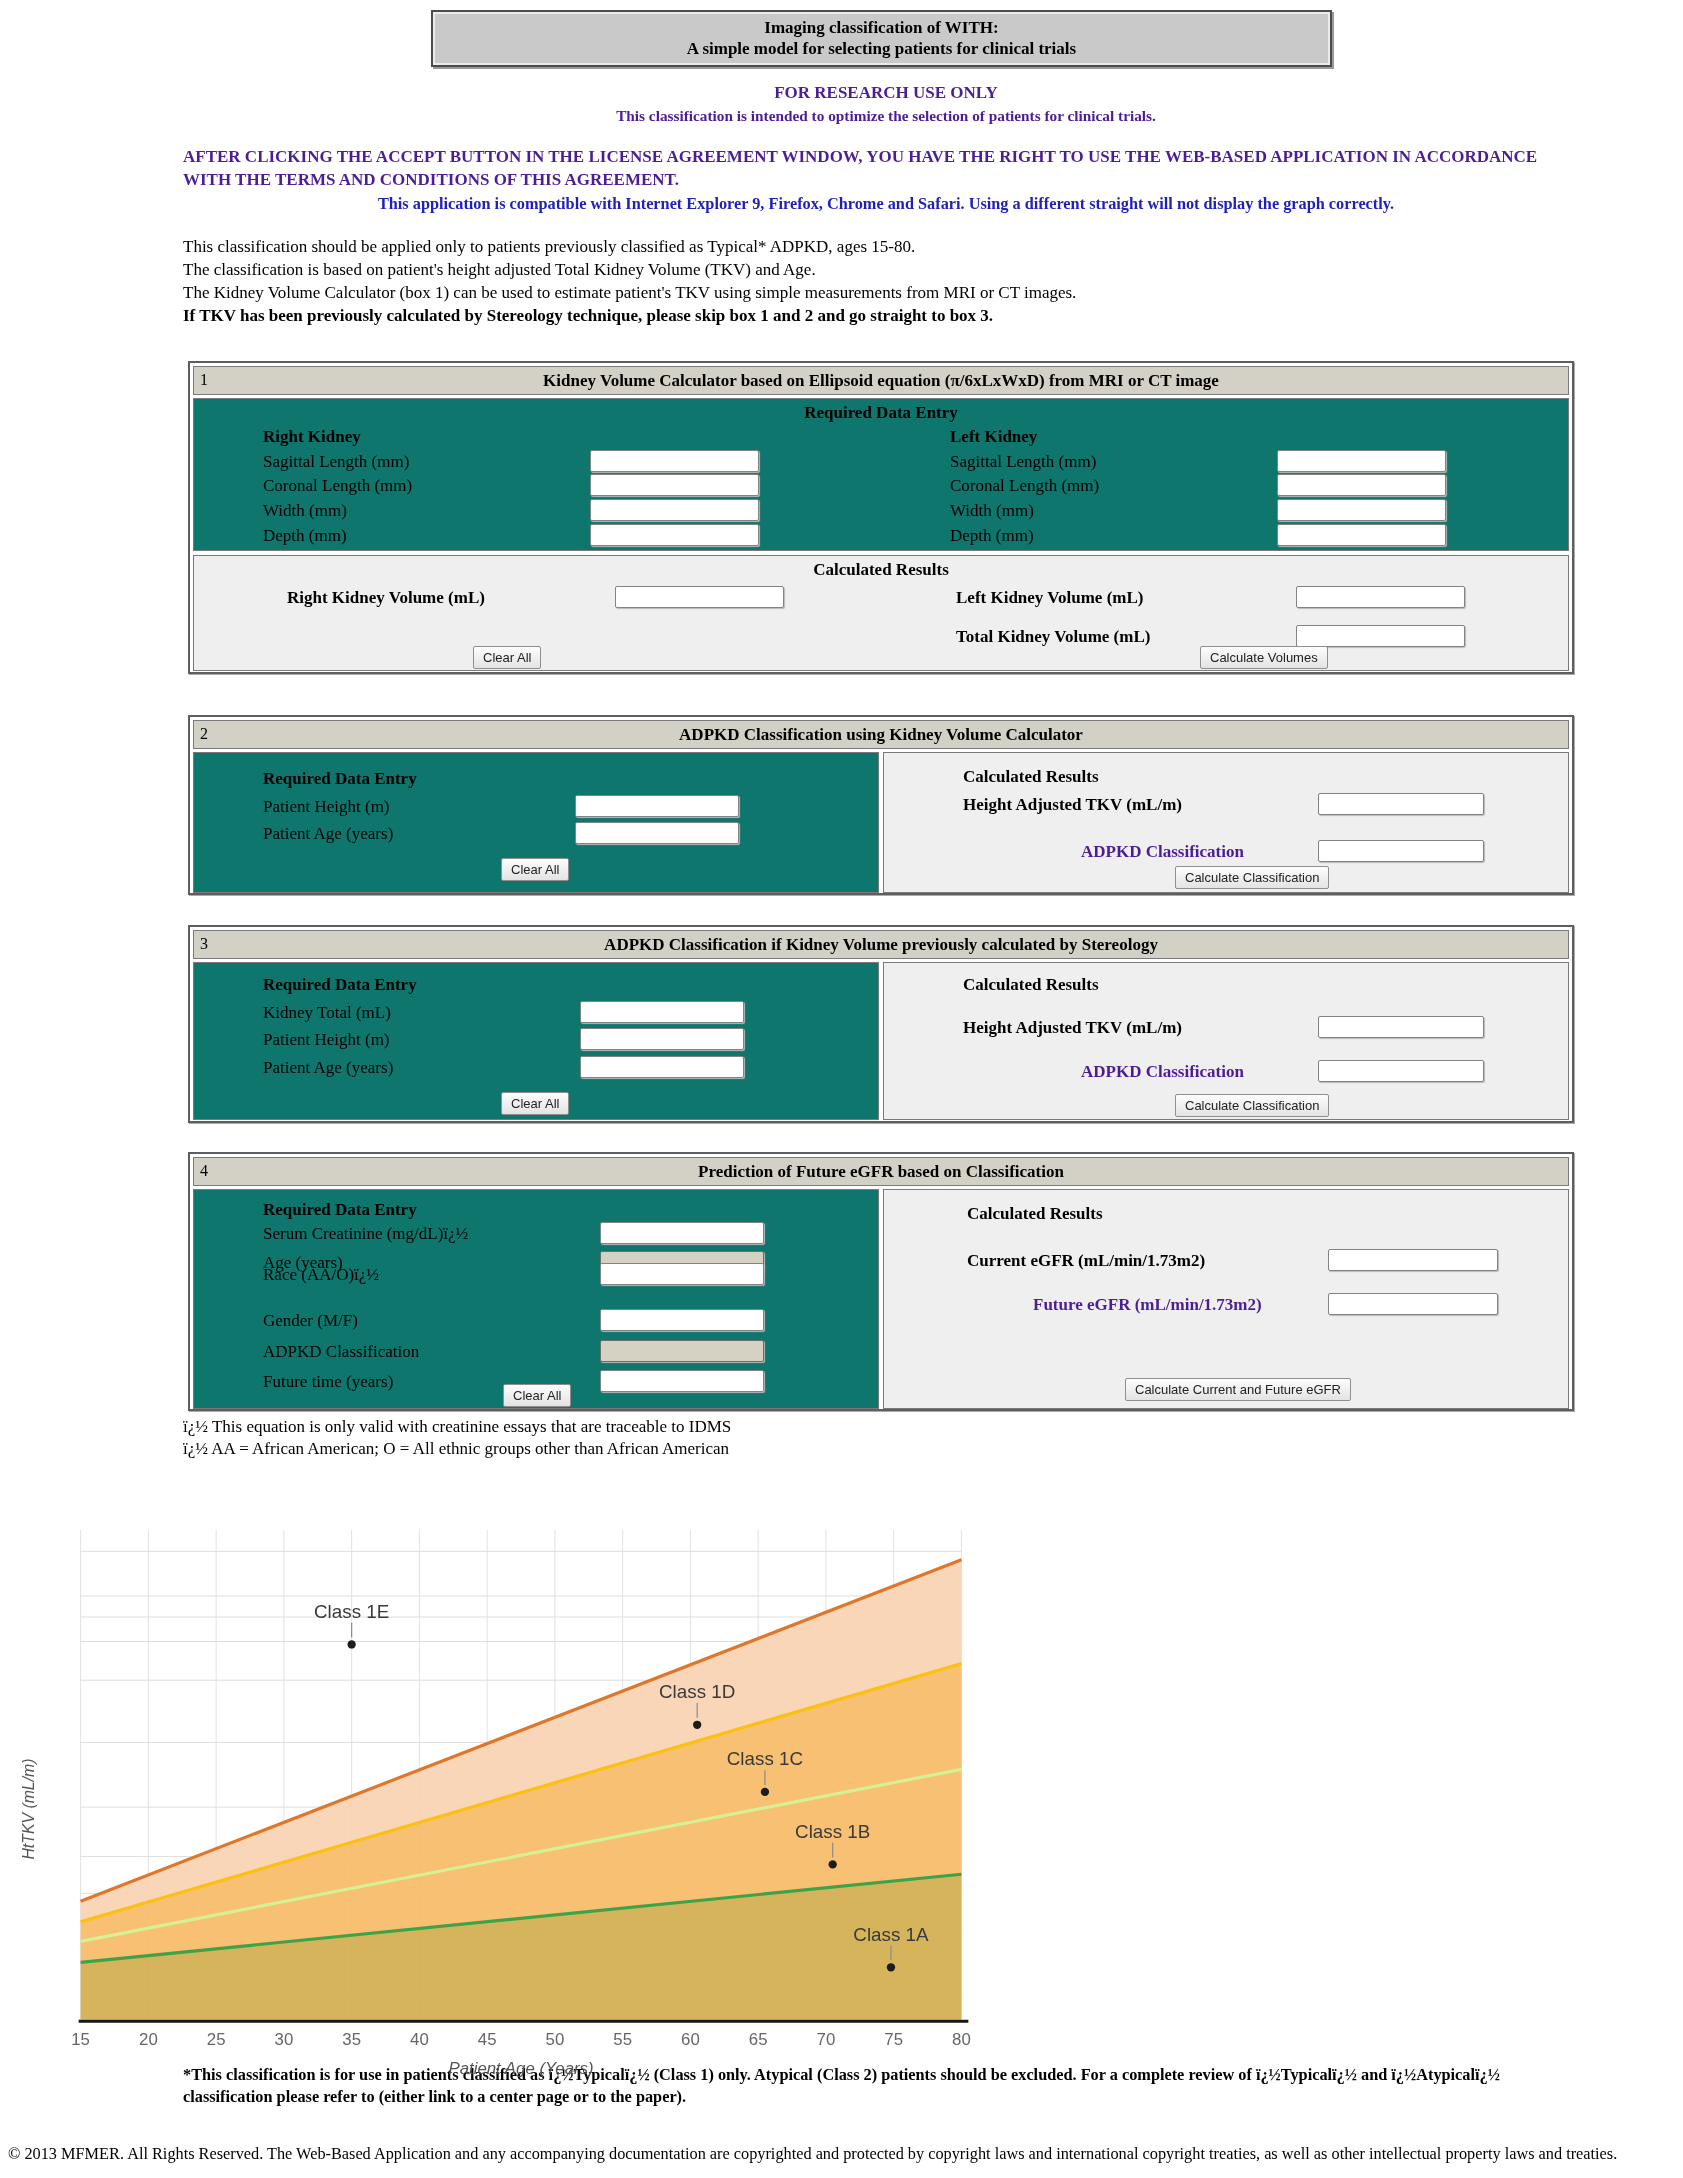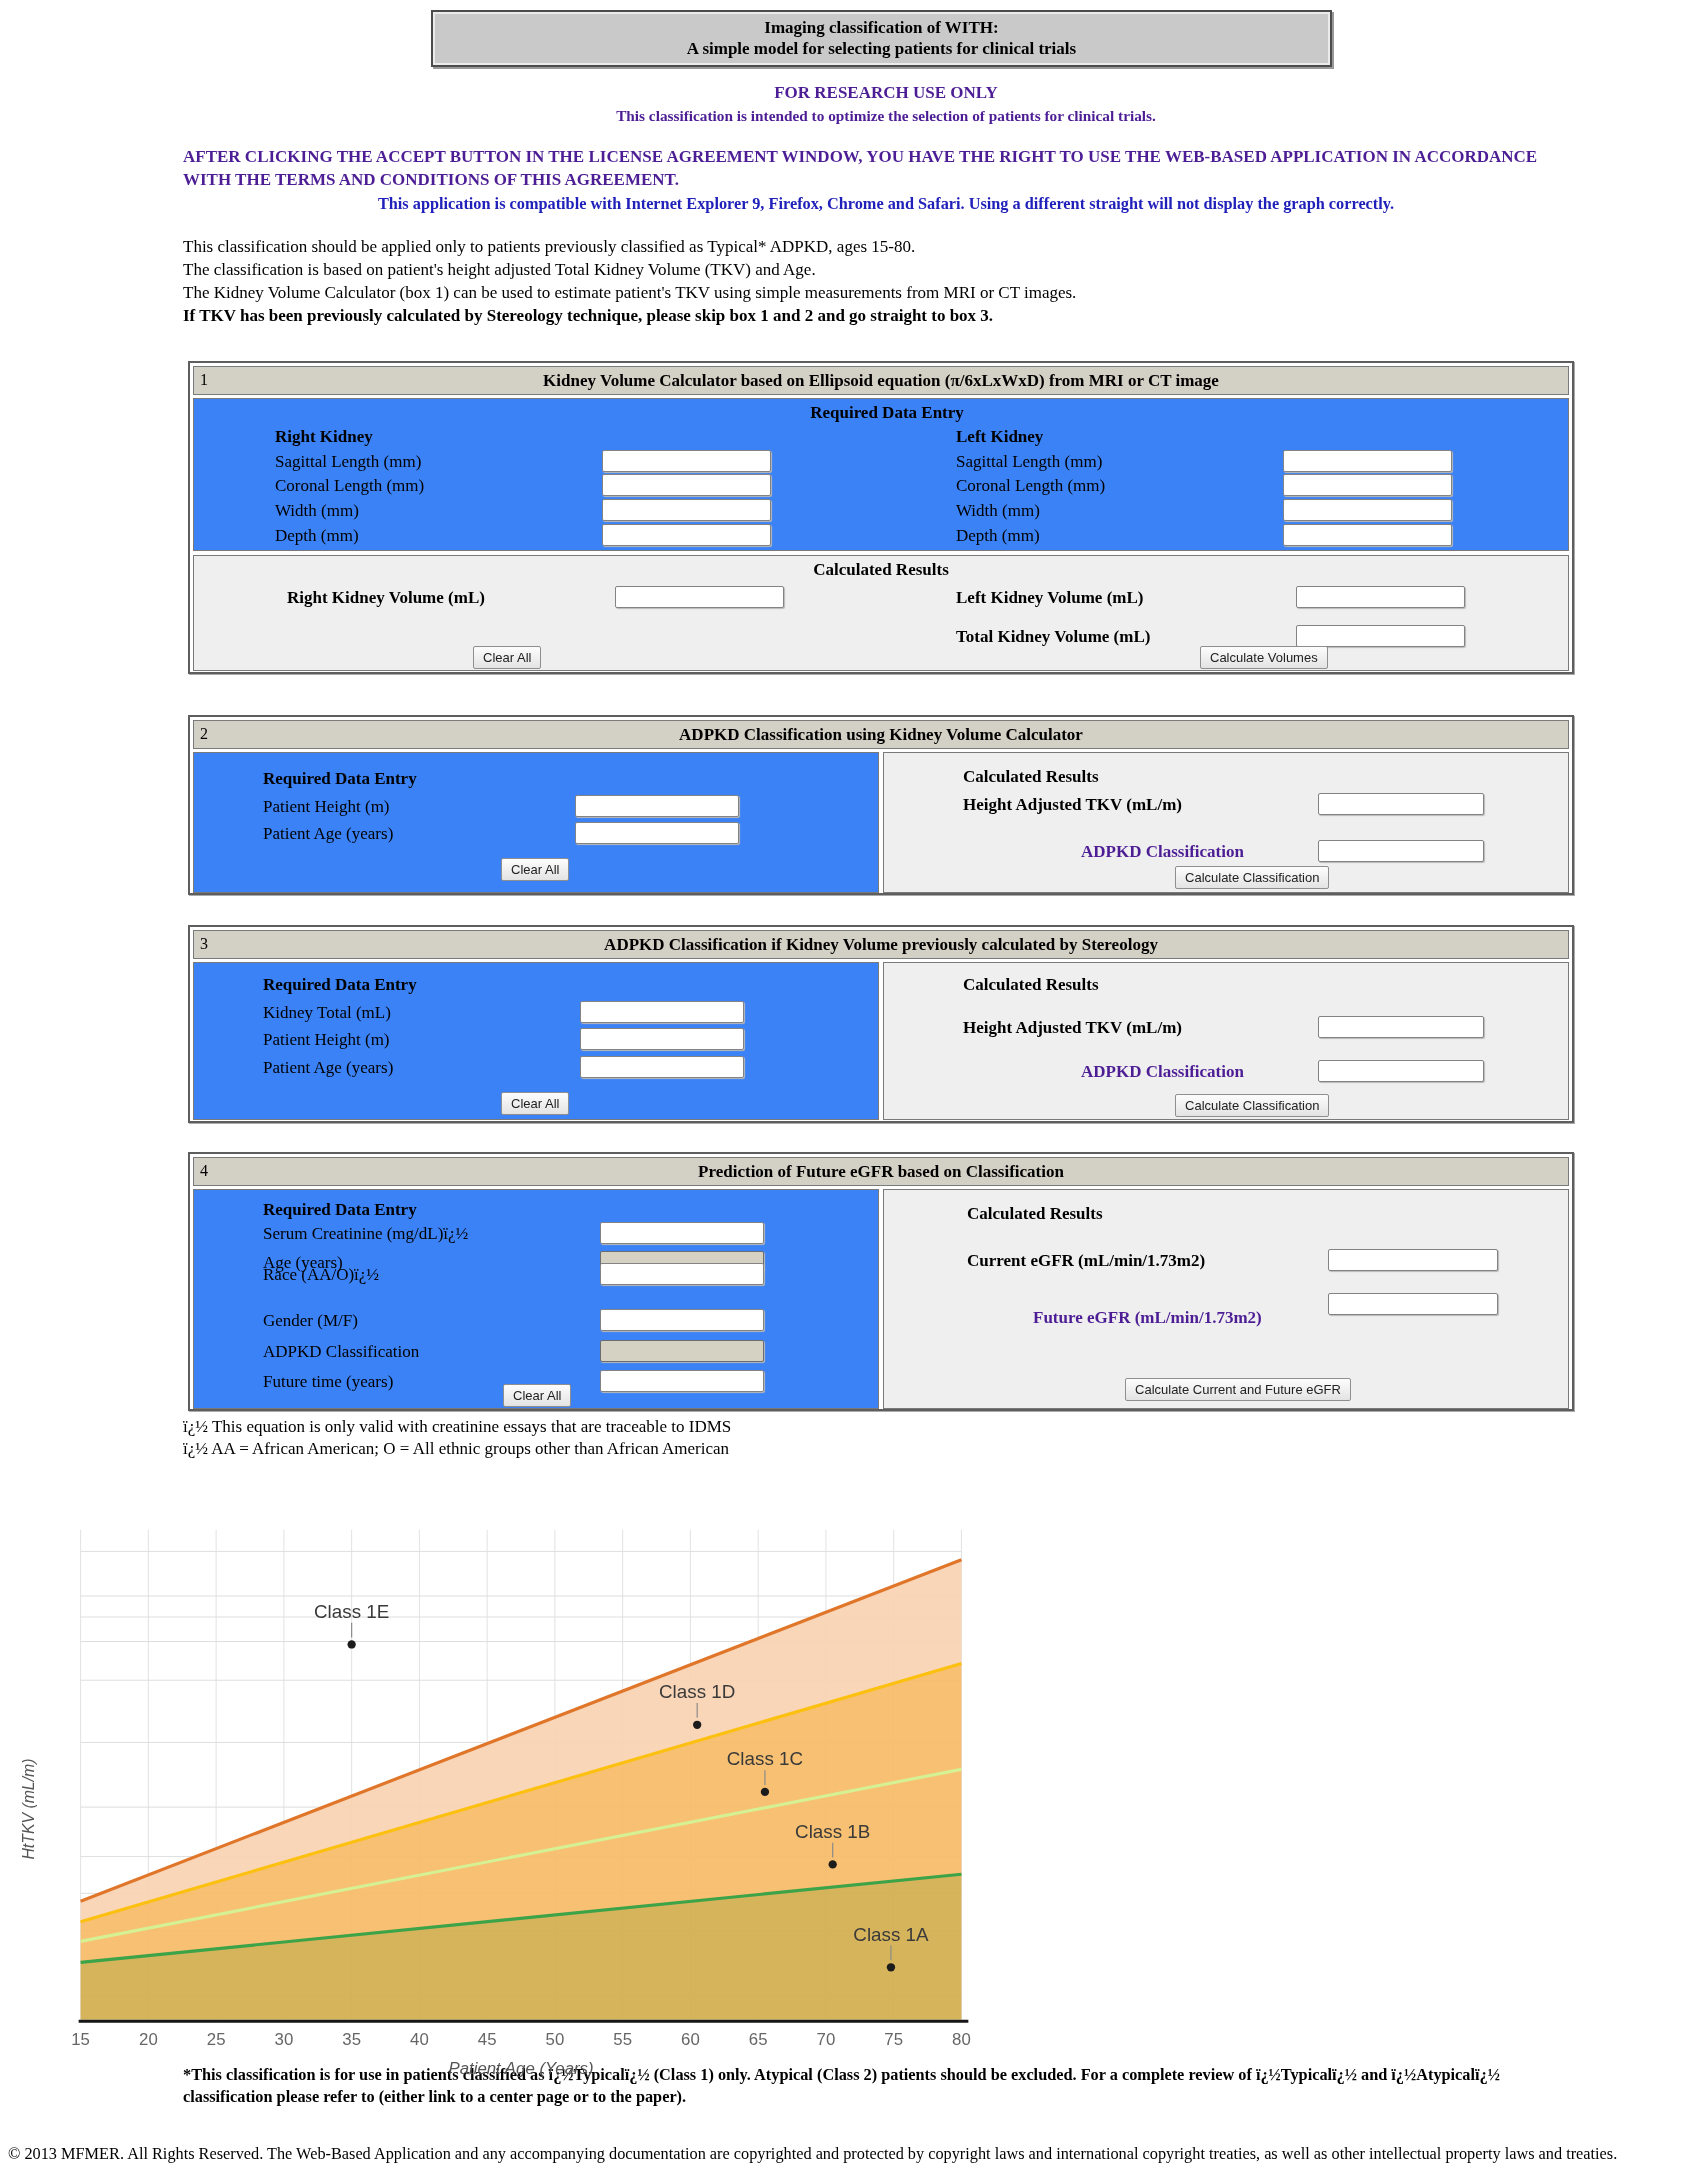--- a/index.html
+++ b/index.html
@@ -21,21 +21,21 @@
   .lbl { font-size:17px; line-height:20px; white-space:nowrap; }
   .intro-line { font-size:17px; line-height:23px; white-space:nowrap; }
 
   
   .box { position:absolute; left:5px; width:1386px; border:2px solid #5e5e5e; background:#fff;
          padding:3px; box-sizing:border-box; box-shadow:1px 1px 0 #aaa; }
   .box-header { height:27px; background:#d3d0c5; border:1px solid #7a7a7a; position:relative; margin-bottom:3px; }
   .box-num { position:absolute; left:6px; top:4px; font-size:16px; }
   .box-title { display:block; text-align:center; font-weight:bold; font-size:17px; line-height:27px; white-space:nowrap; }
   .panel { border:1px solid #7a7a7a; position:relative; box-sizing:border-box; }
-  .panel.green { background:#3b82f6;padding-left:12px; }
+  .panel.green { background:#0f766e; }
   .panel.gray  { background:#efefef; }
   .split { display:flex; gap:4px; }
   .split .panel { flex:1 1 50%; }
   .center-head { text-align:center; font-weight:bold; font-size:17px; padding-top:4px; }
 
   .b1cols { display:flex; }
   .b1col { width:50%; position:relative; height:127px; }
   .col-title { position:absolute; left:69px; top:4px; font-weight:bold; font-size:17px; }
   .frow { position:absolute; left:0; width:100%; height:26px; }
   .frow .flabel { position:absolute; left:69px; top:2px; font-size:17px; white-space:nowrap; }
@@ -231,21 +231,21 @@
           </div>
           <div class="frow" style="top: 180px;">
             <span class="flabel">Future time (years)</span>
             <input type="text" class="txt" style="left: 406px; width: 156px;">
           </div>
         </div>
       <div class="panel gray">
         <span class="abs lbl b" style="left:83px; top:14px;">Calculated Results</span>
         <span class="abs lbl b" style="left:83px; top:61px;">Current eGFR (mL/min/1.73m2)</span>
         <input type="text" class="txt abs" style="left: 444px; top: 59px; width: 162px;">
-        <span class="abs lbl b red" style="left:149px; top:118px;">Future eGFR (mL/min/1.73m2)</span>
+        <span class="abs lbl b red" style="left:149px; top:105px;">Future eGFR (mL/min/1.73m2)</span>
         <input type="text" class="txt abs" style="left: 444px; top: 103px; width: 162px;">
         <button class="btn" style="left:241px; top:188px;">Calculate Current and Future eGFR</button>
       </div>
     </div>
   </div>
 
   <div class="abs foot" style="top:1416px; left:0;">ï¿½ This equation is only valid with creatinine essays that are traceable to IDMS</div>
   <div class="abs foot" style="top:1438px; left:0;">ï¿½ AA = African American; O = All ethnic groups other than African American</div>
 
   <div class="abs foot b wrap-text" style="top:2064px; left:0; width:1386px; line-height:22px; font-size:16.3px;">*This classification is for use in patients classified as ï¿½Typicalï¿½ (Class 1) only. Atypical (Class 2) patients should be excluded. For a complete review of ï¿½Typicalï¿½ and ï¿½Atypicalï¿½ classification please refer to (either link to a center page or to the paper).</div>

